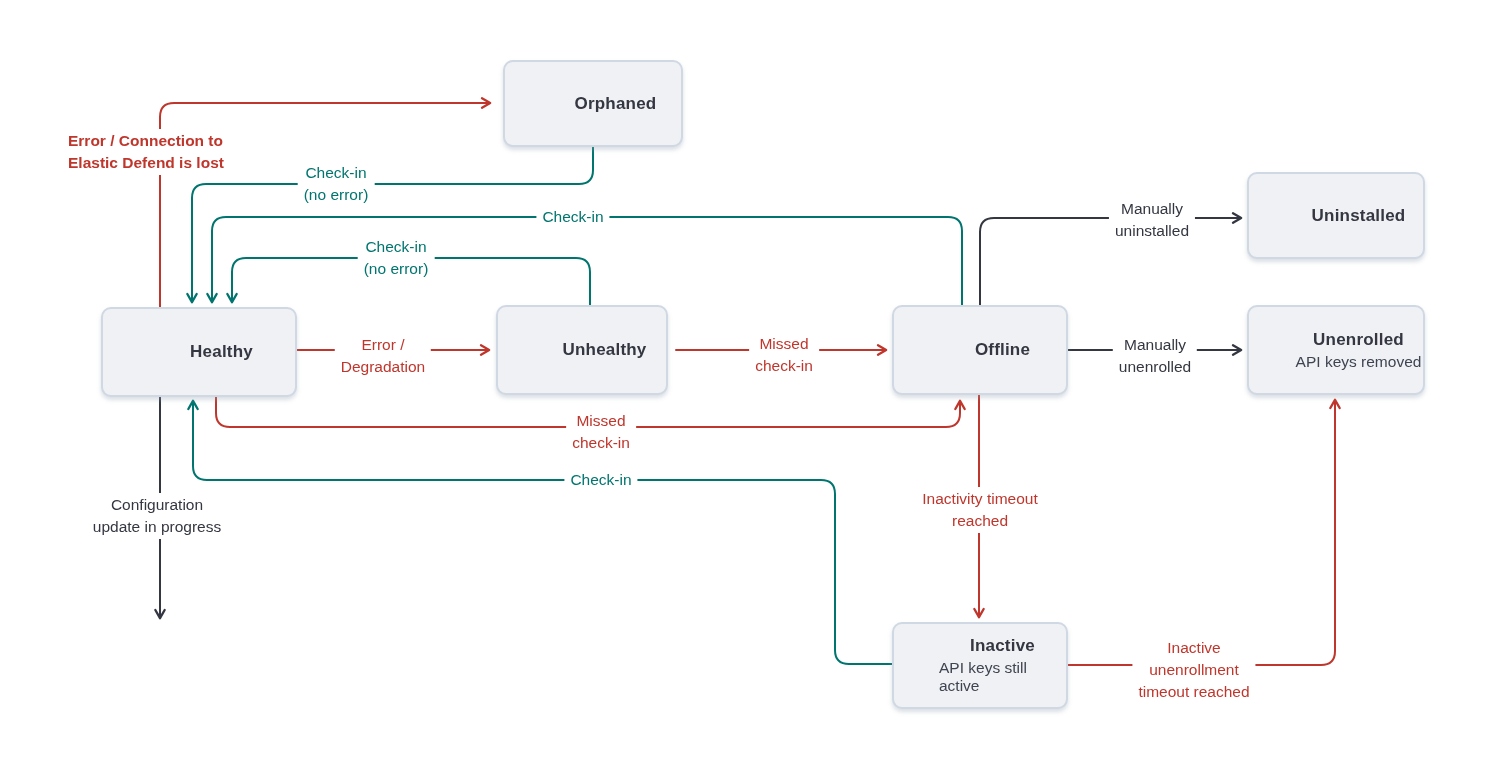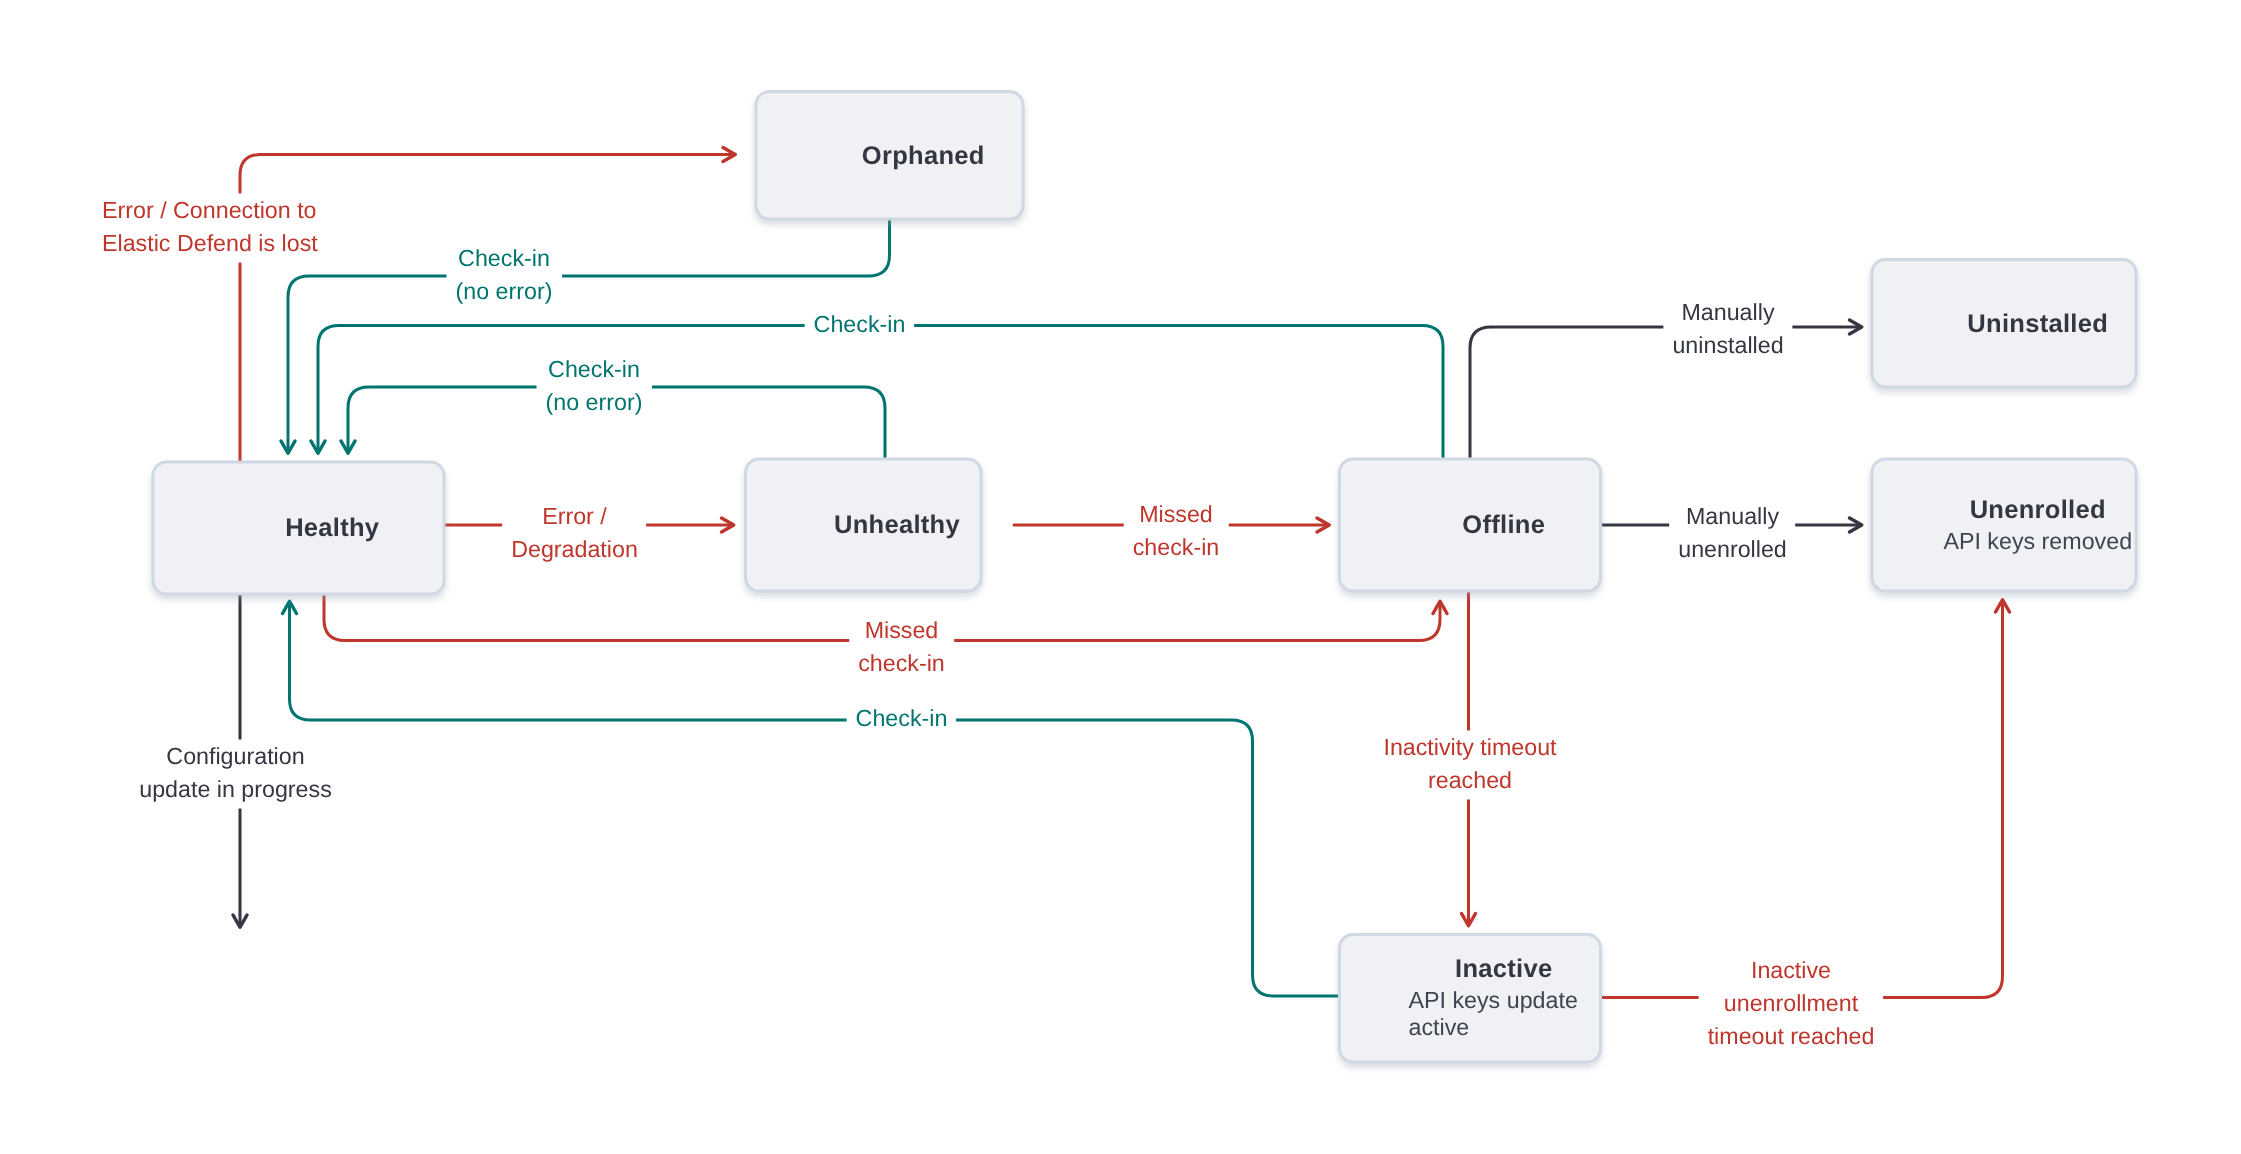--- a/index.html
+++ b/index.html
@@ -76,44 +76,44 @@
   </svg>
 
   <div class="state" style="left:503px;top:60px;width:180px;height:87px;">
     <div class="title">Orphaned</div>
   </div>
 
   <div class="state" style="left:101px;top:307px;width:196px;height:90px;">
     <div class="title">Healthy</div>
   </div>
 
-  <div class="state" style="left:496px;top:305px;width:159px;height:90px;justify-content:center;">
+  <div class="state" style="left:496px;top:305px;width:172px;height:90px;justify-content:center;">
     <div class="title">Unhealthy</div>
   </div>
 
   <div class="state" style="left:892px;top:305px;width:176px;height:90px;text-align:center;">
     <div class="title">Offline</div>
   </div>
 
   <div class="state" style="left:1247px;top:172px;width:178px;height:87px;">
     <div class="title">Uninstalled</div>
   </div>
 
   <div class="state" style="left:1247px;top:305px;width:178px;height:90px;">
     <div class="title">Unenrolled</div>
     <div class="sub">API keys removed</div>
   </div>
 
 
   <div class="state" style="left:892px;top:622px;width:176px;height:87px;">
     <div class="title">Inactive</div>
-    <div class="sub">API keys update active</div>
+    <div class="sub">API keys still active</div>
   </div>
 
-  <div class="edge-label error corner" style="left:62px;top:129px;">Error / Connection to
+  <div class="edge-label error corner" style="left:62px;top:129px;font-weight:bold;">Error / Connection to
 Elastic Defend is lost</div>
 
   <div class="edge-label checkin" style="left:336px;top:184px;">Check-in
 (no error)</div>
 
   <div class="edge-label checkin" style="left:573px;top:217px;">Check-in</div>
 
   <div class="edge-label checkin" style="left:396px;top:258px;">Check-in
 (no error)</div>
 

